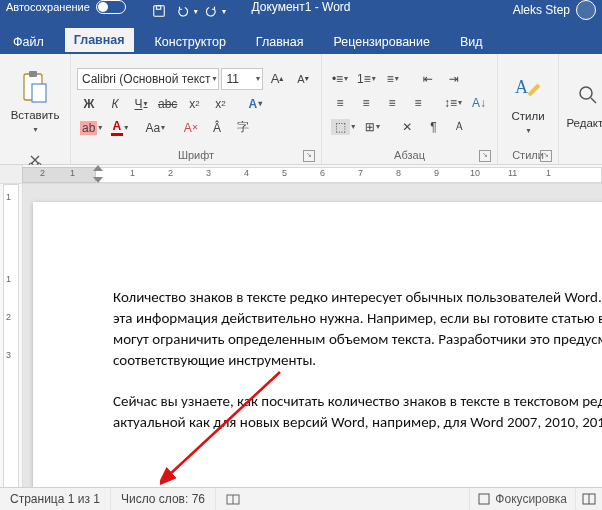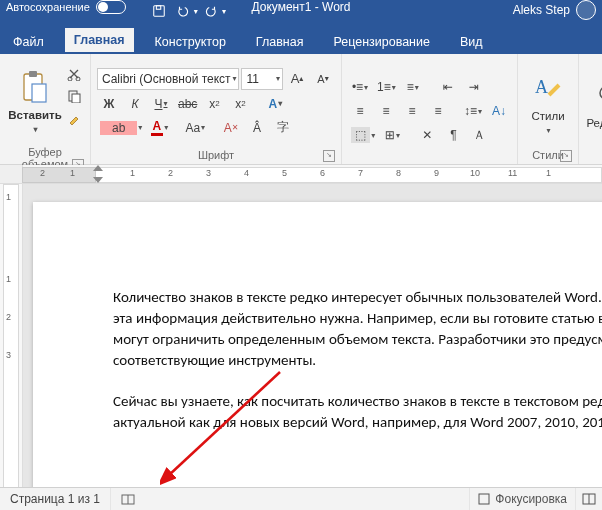--- a/index.html
+++ b/index.html
@@ -316,21 +316,21 @@
   <div class="tab file">Файл</div>
   <div class="tab active">Главная</div>
   <div class="tab">Конструктор</div>
   <div class="tab">Главная</div>
   <div class="tab">Рецензирование</div>
   <div class="tab">Вид</div>
 </div>
 
 <div class="ribbon">
   <div class="group" style="width:78px">
-    <div class="group-body" style="flex-direction:row;gap:0;font-weight:bold;">
+    <div class="group-body" style="flex-direction:column;gap:0;">
       <div class="big-btn">
         <span class="ico">
           <svg width="30" height="34" viewBox="0 0 30 34">
               <rect x="4" y="4" width="18" height="26" rx="2" fill="#fff" stroke="#b38b3f" stroke-width="1.3"></rect>
               <rect x="9" y="1" width="8" height="6" rx="1" fill="#888"></rect>
               <rect x="12" y="14" width="14" height="18" fill="#fff" stroke="#5b8bc9" stroke-width="1.2"></rect>
             </svg>
         </span>
         <span>Вставить</span>
         <span class="dd">▾</span>
@@ -381,21 +381,21 @@
         <div class="ctl" style="font-style:italic">К</div>
         <div class="ctl" style="text-decoration:underline">Ч<span class="dd">▾</span></div>
         <div class="ctl" style="text-decoration:line-through">abc</div>
         <div class="ctl">x<span style="font-size:8px;vertical-align:sub">2</span></div>
         <div class="ctl">x<span style="font-size:8px;vertical-align:super">2</span></div>
         <div class="sep"></div>
         <div class="ctl" style="color:#2e75b6;font-weight:bold">A<span class="dd">▾</span></div>
       </div>
       <div class="row">
         <div class="ctl">
-            <span style="background:#fca5a5;padding:0 12px">ab</span>
+            <span style="background:#fca5a5;padding:0 2px">ab</span>
             <span class="dd">▾</span>
           </div>
         <div class="ctl">
             <span style="border-bottom:3px solid #c00;padding:0 2px;color:#c00;font-weight:bold">A</span>
             <span class="dd">▾</span>
           </div>
         <div class="sep"></div>
         <div class="ctl">Aa<span class="dd">▾</span></div>
         <div class="sep"></div>
         <div class="ctl" style="color:#c0504d">A<span style="font-size:8px">✕</span></div>
@@ -432,20 +432,24 @@
         <div class="ctl">
             <span style="background:#ddd;padding:1px 4px">⬚</span>
             <span class="dd">▾</span>
           </div>
         <div class="ctl">⊞<span class="dd">▾</span></div>
         <div class="sep"></div>
         <div class="ctl">✕</div>
         <div class="ctl">¶</div>
         <div class="ctl">Ａ</div>
       </div>
+    </div>
+    <div class="group-label">
+      <span>Абзац</span>
+      <span class="launcher">↘</span>
     </div>
   </div>
 
   <div class="group" style="width:56px">
     <div class="group-body">
       <div class="big-btn" style="width:48px;height:80px">
         <span class="ico">
           <svg width="30" height="26">
               <text x="2" y="18" font-size="18" fill="#2e75b6" font-family="serif">A</text>
               <path d="M16 20 L26 10" stroke="#f0c14b" stroke-width="4"></path>
@@ -512,20 +516,23 @@
       <p class="para">Количество знаков в тексте редко интересует обычных пользователей Word. Но, бывают ситуации, когда эта информация действительно нужна. Например, если вы готовите статью в газету или журнал, то вас могут ограничить определенным объемом текста. Разработчики это предусмотрели и встроили в Word соответствующие инструменты.</p>
       <p class="para">Сейчас вы узнаете, как посчитать количество знаков в тексте в текстовом редакторе Word. Статья будет актуальной как для новых версий Word, например, для Word 2007, 2010, 2013 или 2016</p>
     </div>
   </div>
 </div>
 
 <div class="statusbar">
   <div class="sitem">
       <span>Страница 1 из 1</span>
     </div>
+  <div class="sitem">
+      <span>Число слов: 76</span>
+    </div>
   <div class="sitem" style="border-right:none">
     <svg width="14" height="14">
         <rect x="1" y="3" width="12" height="9" fill="none" stroke="#666"></rect>
         <path d="M7 3 L7 12" stroke="#666"></path>
       </svg>
   </div>
   <div class="sicons">
     <div class="sicon" style="width:auto;padding:0 8px;gap:5px">
       <svg width="12" height="12">
           <rect x="1" y="1" width="10" height="10" fill="none" stroke="#555"></rect>

